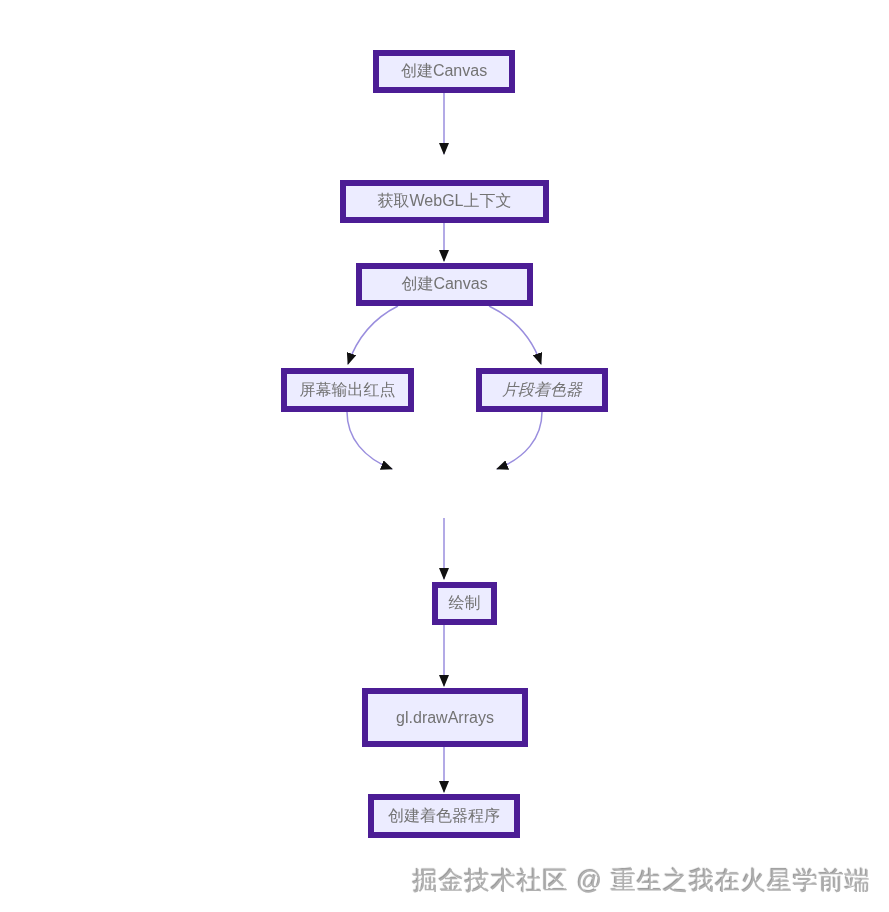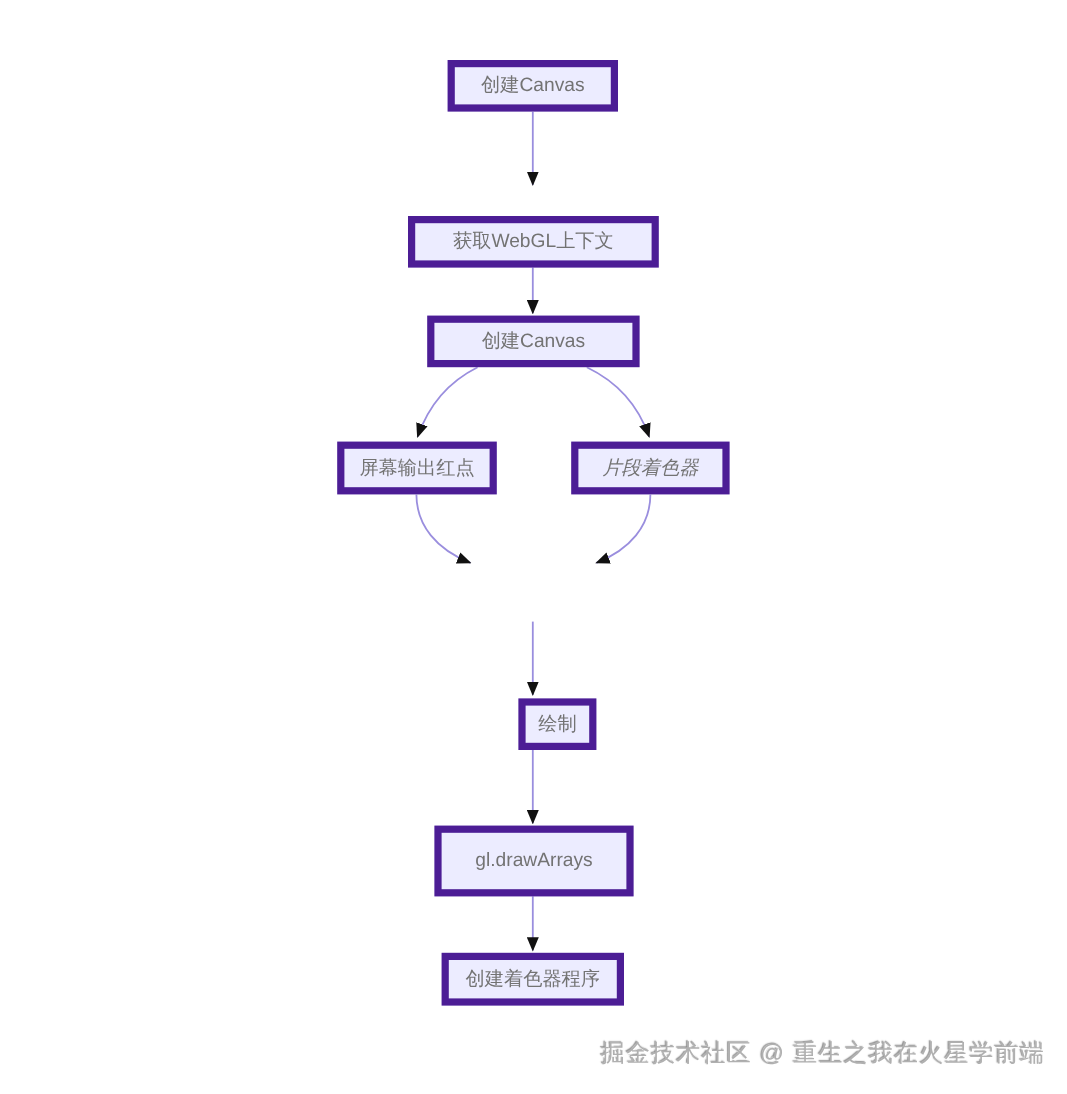--- a/index.html
+++ b/index.html
@@ -38,21 +38,21 @@
     display: flex;
     align-items: center;
     justify-content: center;
     text-align: center;
     white-space: nowrap;
   }
   .watermark {
     position: absolute;
     right: 18px;
     top: 864px;
-    font-size: 20px;
+    font-size: 25px;
     color: #b0b0b0;
     letter-spacing: 1px;
     text-shadow: 1px 1px 0 #ffffff, 2px 2px 1px #ffffff, -1px -1px 1px #8f8f8f;
     white-space: nowrap;
   }
 </style>
 </head>
 <body>
 
 <div class="canvas">

